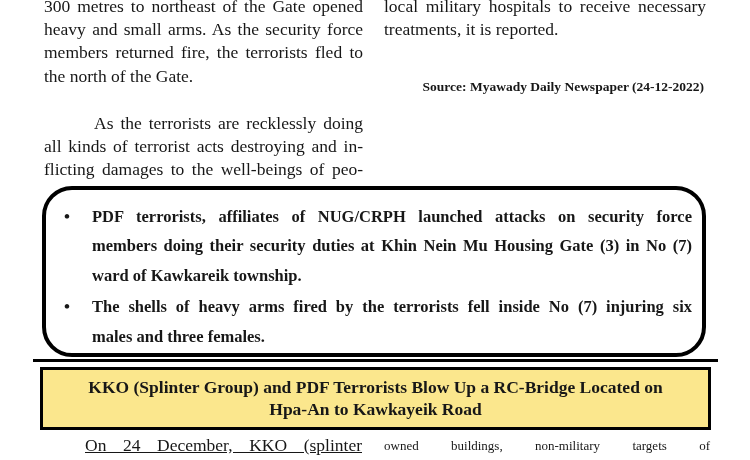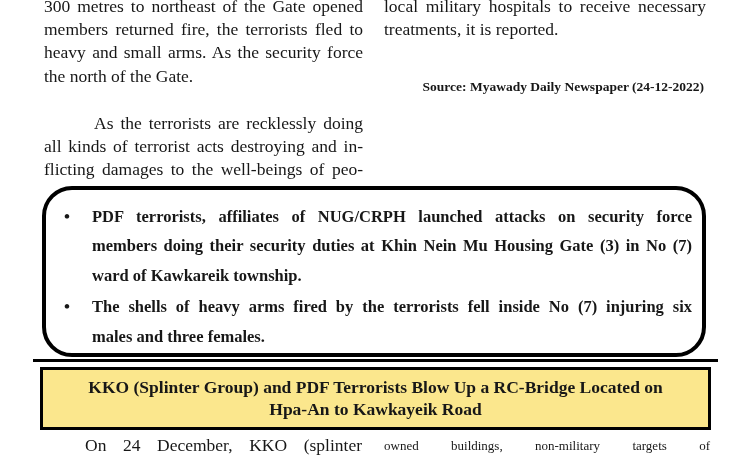--- a/index.html
+++ b/index.html
@@ -43,38 +43,38 @@
   #headline-banner {
     position:absolute; left:40px; top:367px; width:671px;
     box-sizing:border-box; border:3px solid #000;
     text-align:center; font-weight:bold; font-size:17.5px; line-height:22px;
     padding:6px 4px 7px 4px;
   }
 
   #bottom-left-column {
     position:absolute; left:44px; top:434px; width:318px;
     font-size:17.5px; line-height:23px; text-indent:41px;
-    text-align:justify; text-align-last:justify;
+    text-align:justify; text-align-last:justify;text-decoration:underline;
   }
   #bottom-right-column {
     position:absolute; left:384px; top:434px; width:326px;
     font-size:13px; line-height:23px;
     text-align:justify; text-align-last:justify;
   }
 </style>
 </head>
 <body>
 
 <div>
 
   <div class="col" id="top-left-column">
     <div>
       <div class="jline">300 metres to northeast of the Gate opened</div>
+      <div class="jline">heavy and small arms. As the security force</div>
       <div class="jline">members returned fire, the terrorists fled to</div>
-      <div class="jline">heavy and small arms. As the security force</div>
       <div class="lline">the north of the Gate.</div>
     </div>
     <div id="top-left-para2">
       <div class="jline first">As the terrorists are recklessly doing</div>
       <div class="jline">all kinds of terrorist acts destroying and in-</div>
       <div class="jline">flicting damages to the well-beings of peo-</div>
     </div>
   </div>
 
   <div class="col" id="top-right-column">

